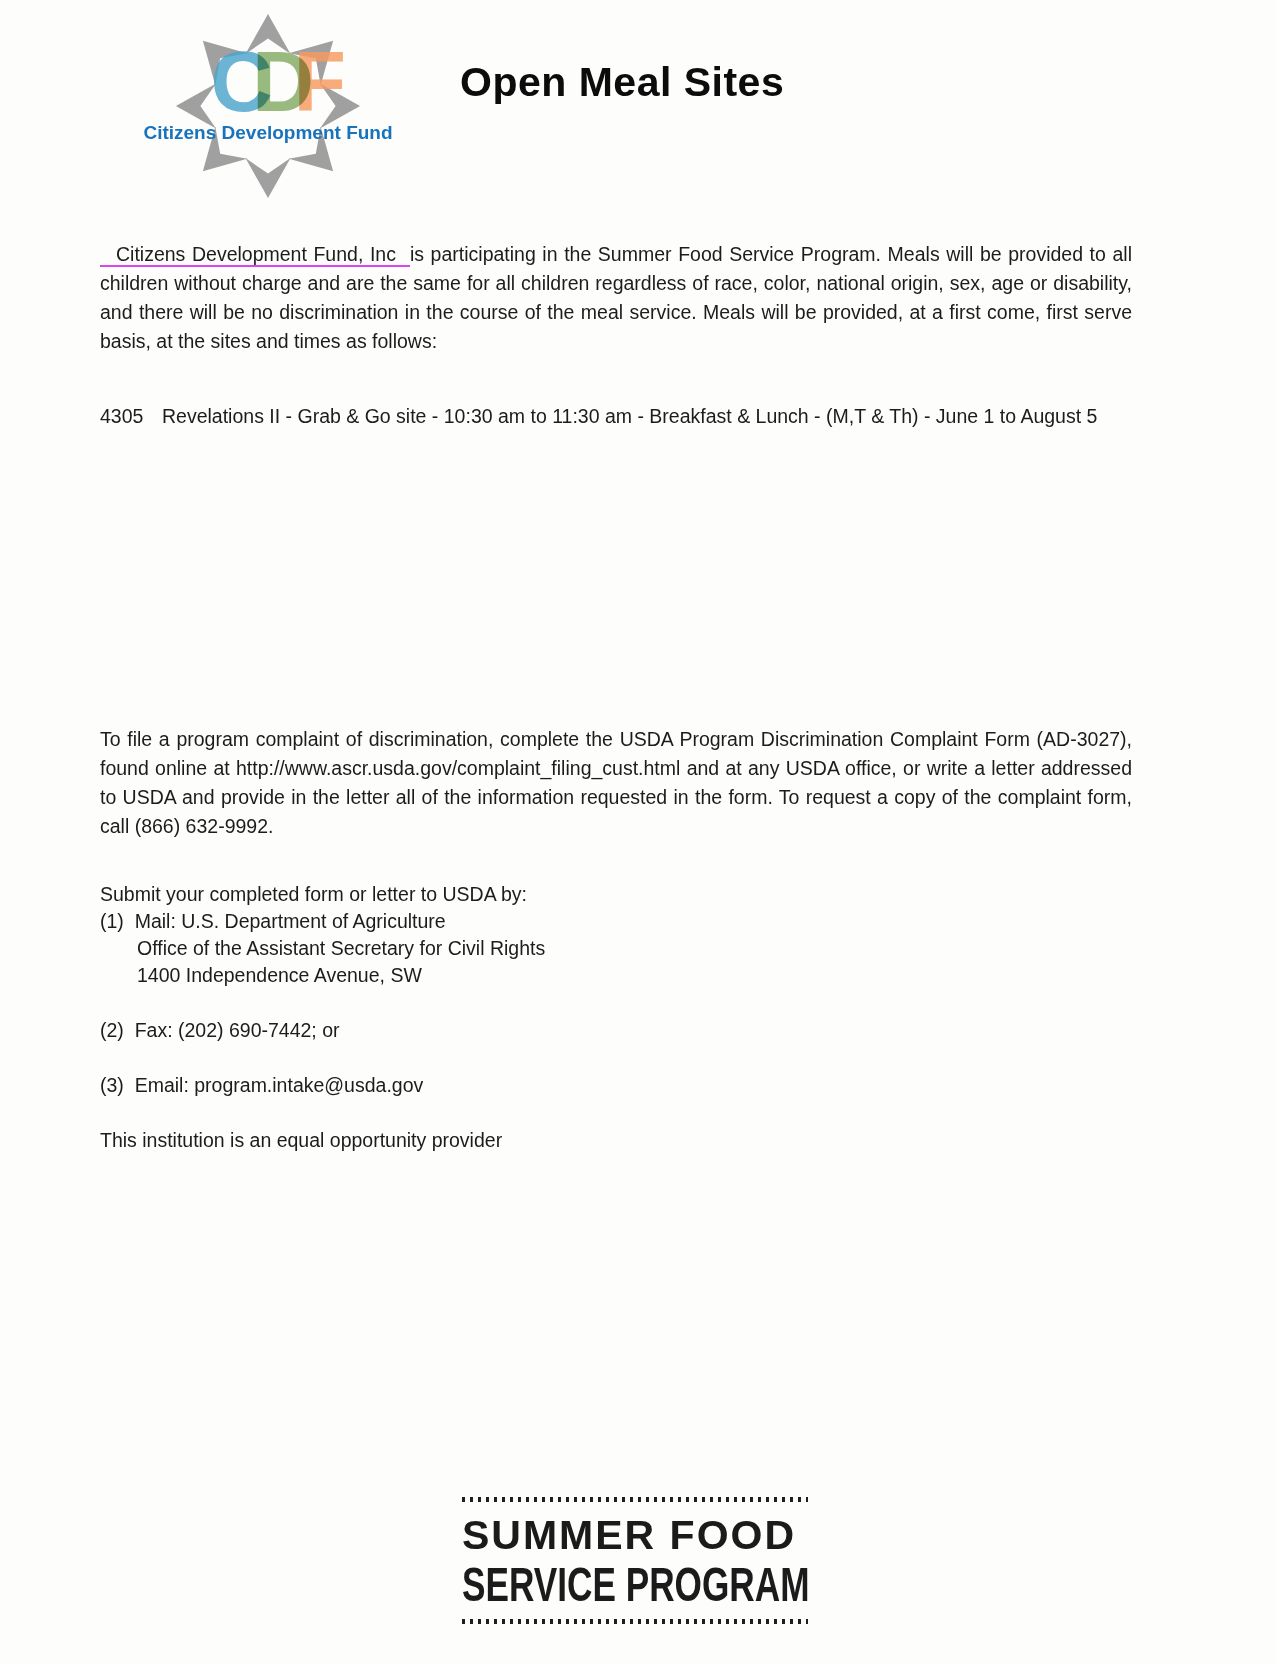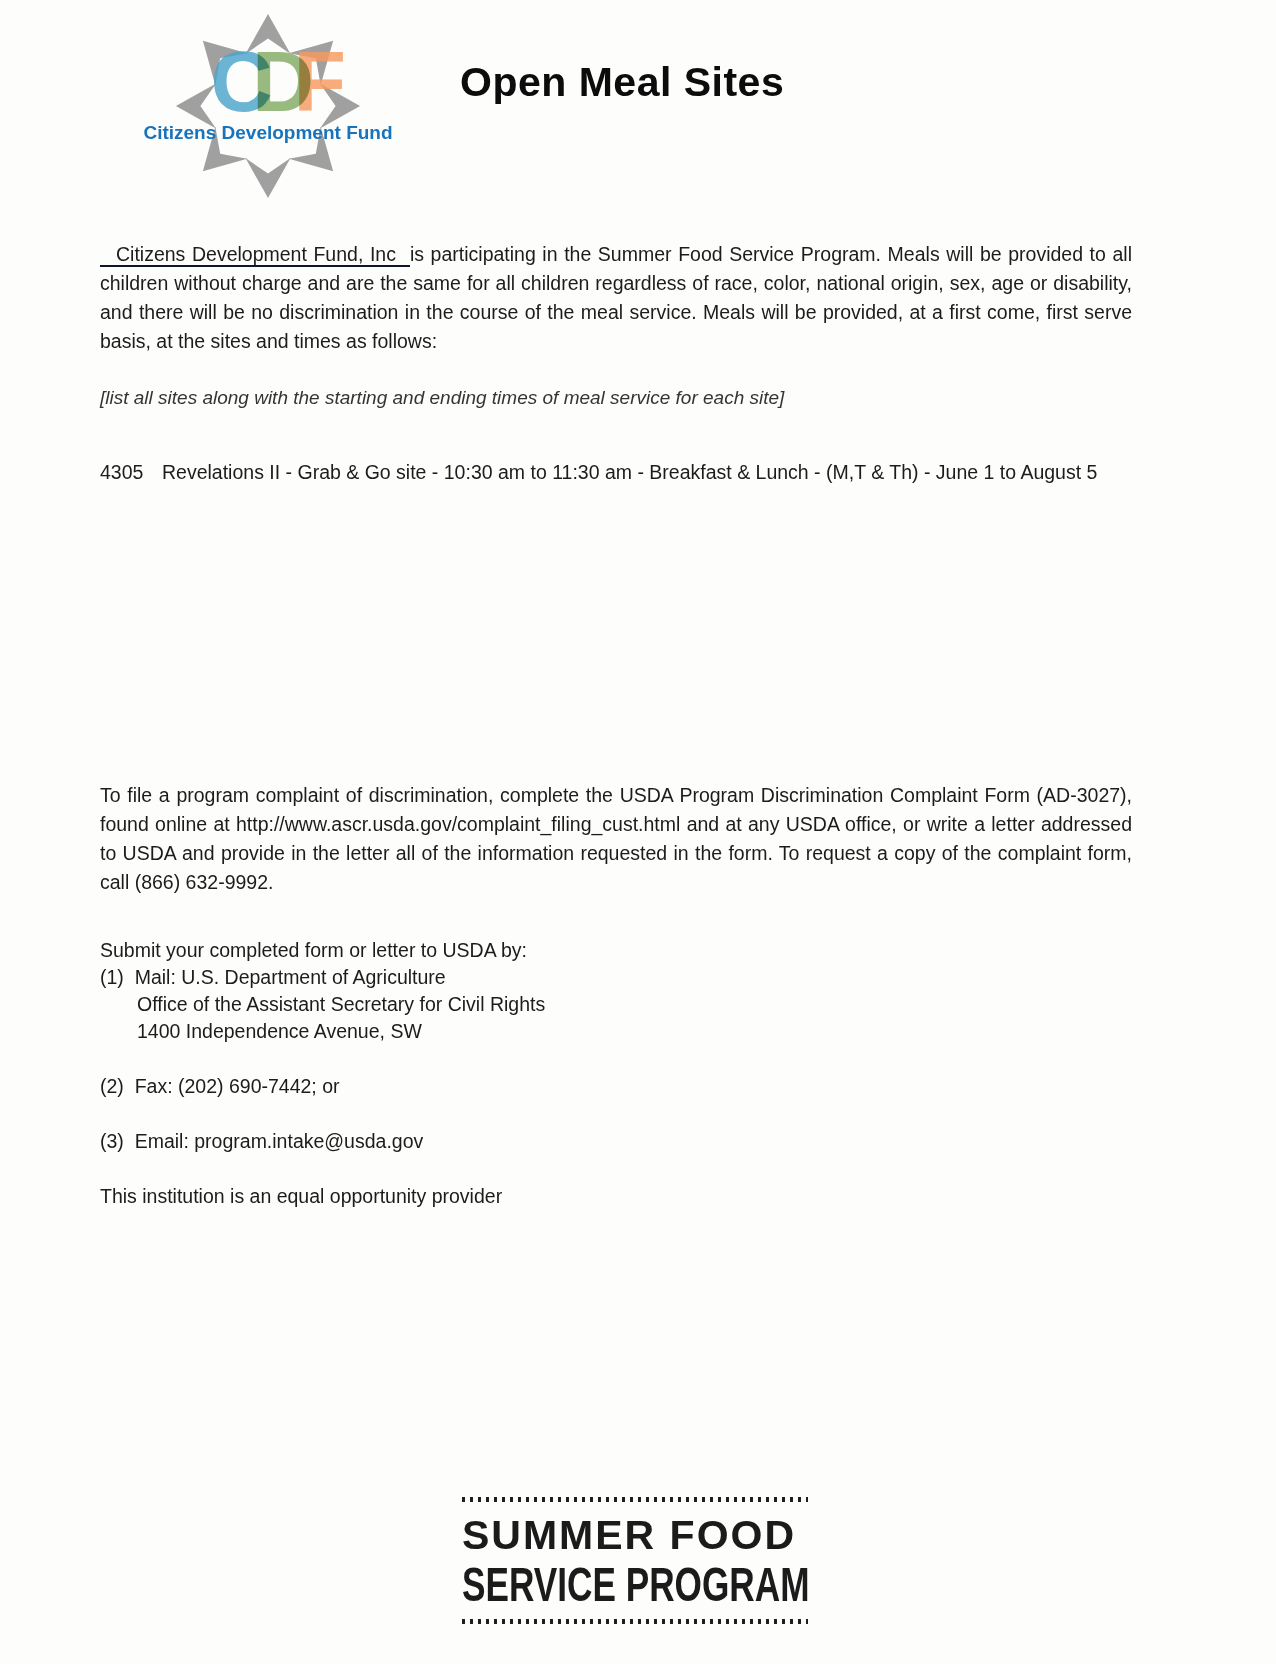--- a/index.html
+++ b/index.html
@@ -26,21 +26,21 @@
 
   
   .titles { position:absolute; left:460px; top:36px; font-weight:bold;
             font-size:41px; color:#0c0c0c; letter-spacing:.5px; line-height:1.1; }
   .titles .t2 { margin-top:24px; }
 
   
   .content { position:absolute; left:100px; top:240px; width:1032px;
              font-size:19.5px; line-height:29px; color:#1c1c1c; }
   .intro { margin:0; text-align:justify; }
-  .org-name { border-bottom:2px solid #0f172a; padding-left:16px; padding-right:14px; }
+  .org-name { border-bottom:2px solid #d946ef; padding-left:16px; padding-right:14px; }
   .note { margin-top:27px; font-style:italic; font-size:19px; color:#343434; }
   .site-line { margin-top:46px; }
   .site-num { display:inline-block; width:62px; }
   .complaint { margin:294px 0 0 0; text-align:justify; }
   .form-link { }
 
   .submit { margin-top:40px; line-height:27px; }
   .submit div { white-space:pre-wrap; }
   .addr { padding-left:37px; }
   .fax-line, .email-line, .footer-note { margin-top:28px; }
@@ -82,21 +82,20 @@
   </div>
 
   <div class="titles">
     <div class="t2">Open Meal Sites</div>
   </div>
 
   <div class="content">
 
     <p class="intro"><span class="org-name">Citizens Development Fund, Inc</span><span>is participating in the Summer Food Service Program. Meals will be provided to all children without charge and are the same for all children regardless of race, color, national origin, sex, age or disability, and there will be no discrimination in the course of the meal service. Meals will be provided, at a first come, first serve basis, at the sites and times as follows:</span></p>
 
-    <div class="note">[list all sites along with the starting and ending times of meal service for each site]</div>
 
     <div class="site-line">
       <span class="site-num">4305</span><span>Revelations II - Grab &amp; Go site - 10:30 am to 11:30 am - Breakfast &amp; Lunch - (M,T &amp; Th) - June 1 to August 5</span>
     </div>
 
     <p class="complaint"><span>To file a program complaint of discrimination, complete the </span><span class="form-link">USDA Program Discrimination Complaint Form</span><span> (AD-3027), found online at http://www.ascr.usda.gov/complaint_filing_cust.html and at any USDA office, or write a letter addressed to USDA and provide in the letter all of the information requested in the form. To request a copy of the complaint form, call (866) 632-9992.</span></p>
 
     <div class="submit">
       <div>Submit your completed form or letter to USDA by:</div>
       <div>(1)  Mail: U.S. Department of Agriculture</div>

